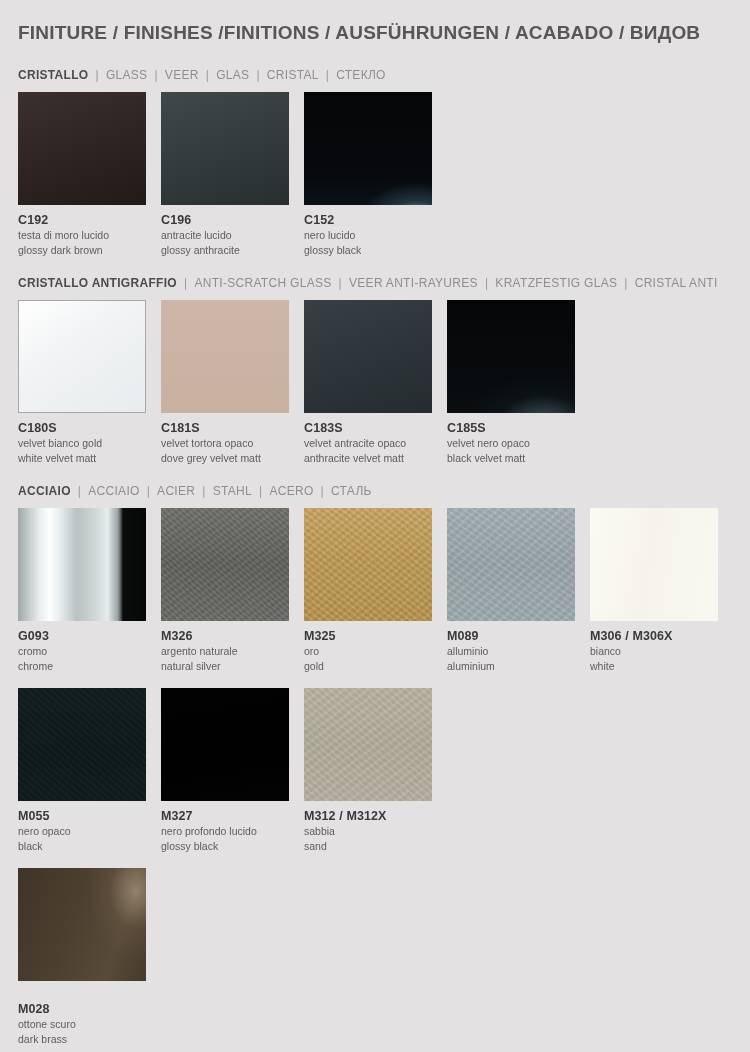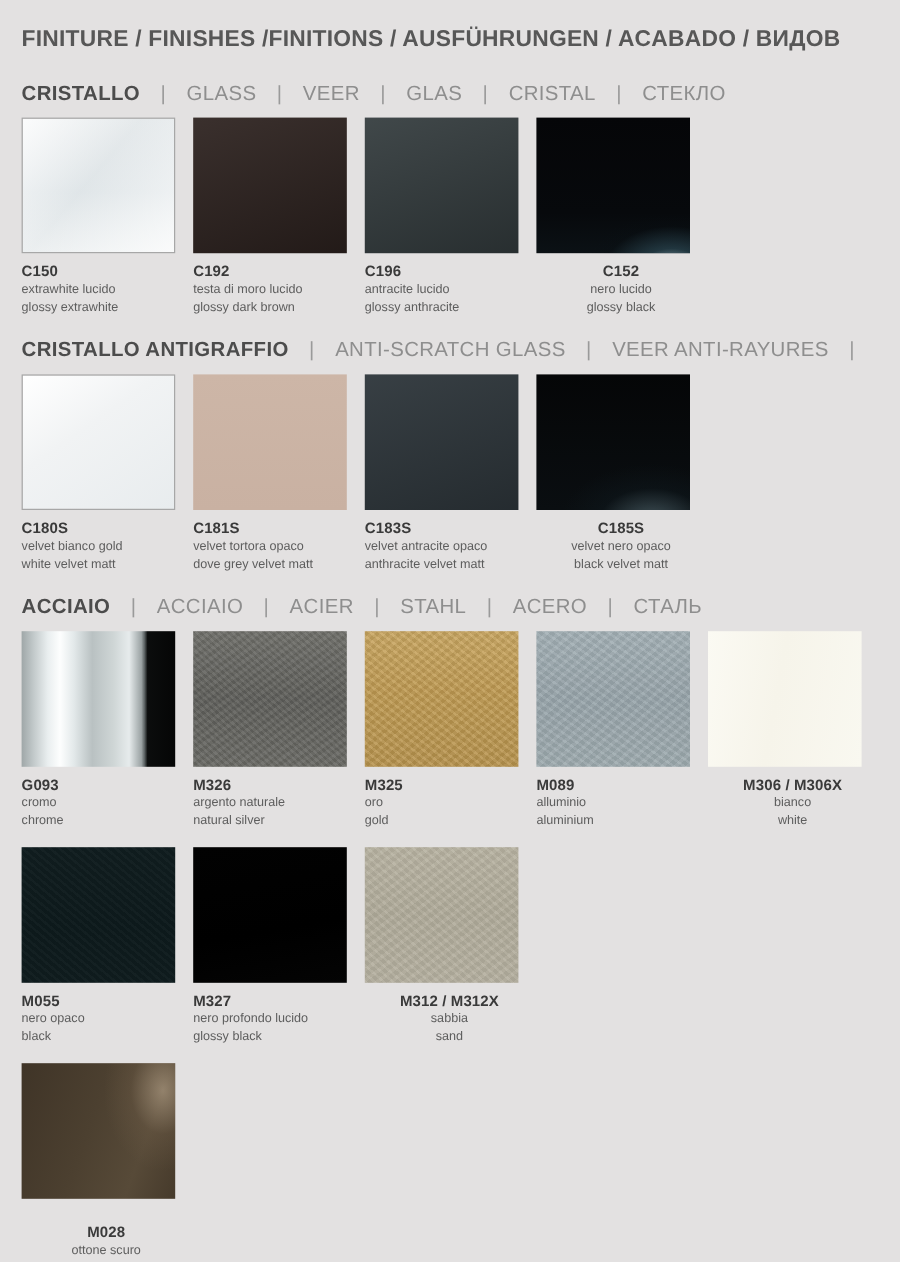--- a/index.html
+++ b/index.html
@@ -32,23 +32,22 @@
   }
 
   
   .section-header {
     display: flex;
     align-items: baseline;
     white-space: nowrap;
     overflow: hidden;
     padding-top: 18px;
     padding-bottom: 10px;
-    font-size: 17px;
+    font-size: 12px;
     letter-spacing: 0.3px;
-    gap: 10px;
   }
   .section-header .primary {
     font-weight: bold;
     color: #4c4c4c;
   }
   .section-header .sep {
     color: #9a9a9a;
     padding: 0 7px;
     font-weight: normal;
   }
@@ -60,21 +59,21 @@
   
   .row {
     display: flex;
     align-items: flex-start;
   }
   .cell {
     width: 141px;
     margin-right: 2px;
     flex: 0 0 auto;
   }
-  .cell:last-child { margin-right: 0; text-align: center; }
+  .cell:last-child { margin-right: 0; }
 
   .swatch {
     width: 128px;
     height: 113px;
     position: relative;
     overflow: hidden;
   }
   .swatch.bordered {
     border: 1px solid #a7a7a7;
   }
@@ -232,26 +231,20 @@
           <span class="alt">VEER</span>
           <span class="sep">|</span>
           <span class="alt">GLAS</span>
           <span class="sep">|</span>
           <span class="alt">CRISTAL</span>
           <span class="sep">|</span>
           <span class="alt">СТЕКЛО</span>
         </div>
         <div class="row">
           <div class="cell">
-            <div class="swatch tex-c150 bordered"></div>
-            <div class="code">C150</div>
-            <div class="desc">extrawhite lucido</div>
-            <div class="desc">glossy extrawhite</div>
-          </div>
-          <div class="cell">
             <div class="swatch tex-c192"></div>
             <div class="code">C192</div>
             <div class="desc">testa di moro lucido</div>
             <div class="desc">glossy dark brown</div>
           </div>
           <div class="cell">
             <div class="swatch tex-c196"></div>
             <div class="code">C196</div>
             <div class="desc">antracite lucido</div>
             <div class="desc">glossy anthracite</div>

